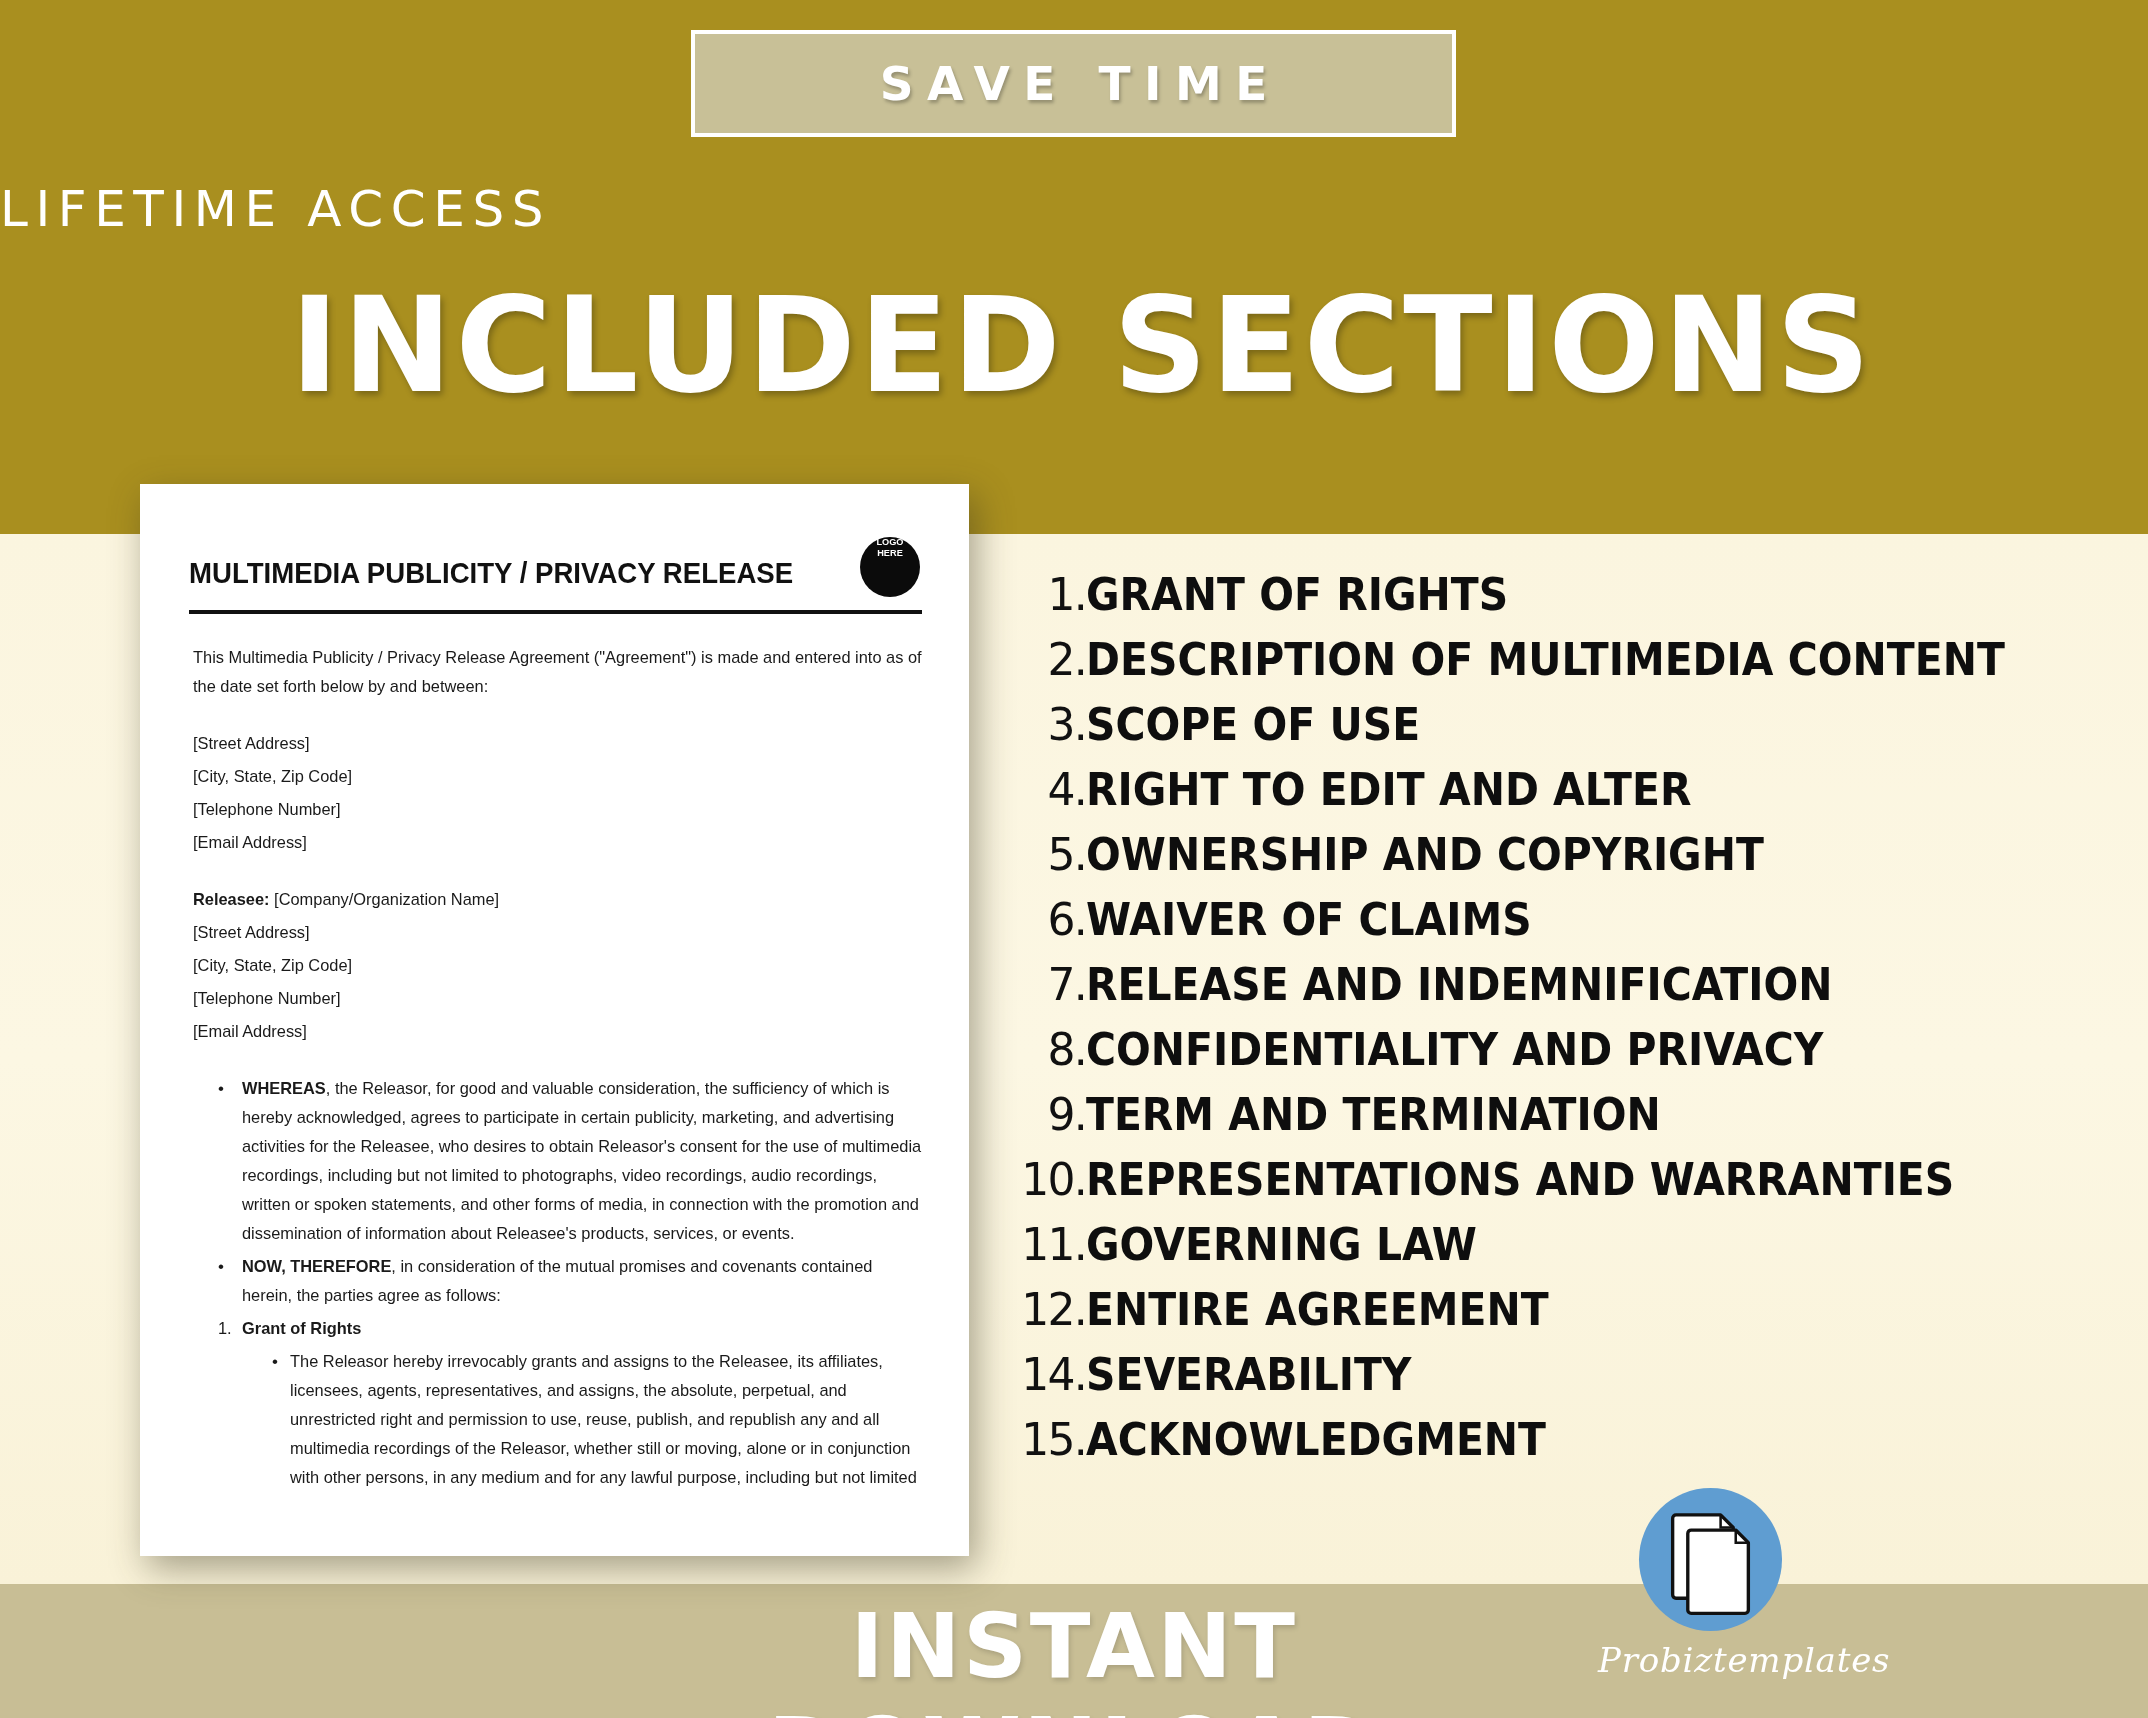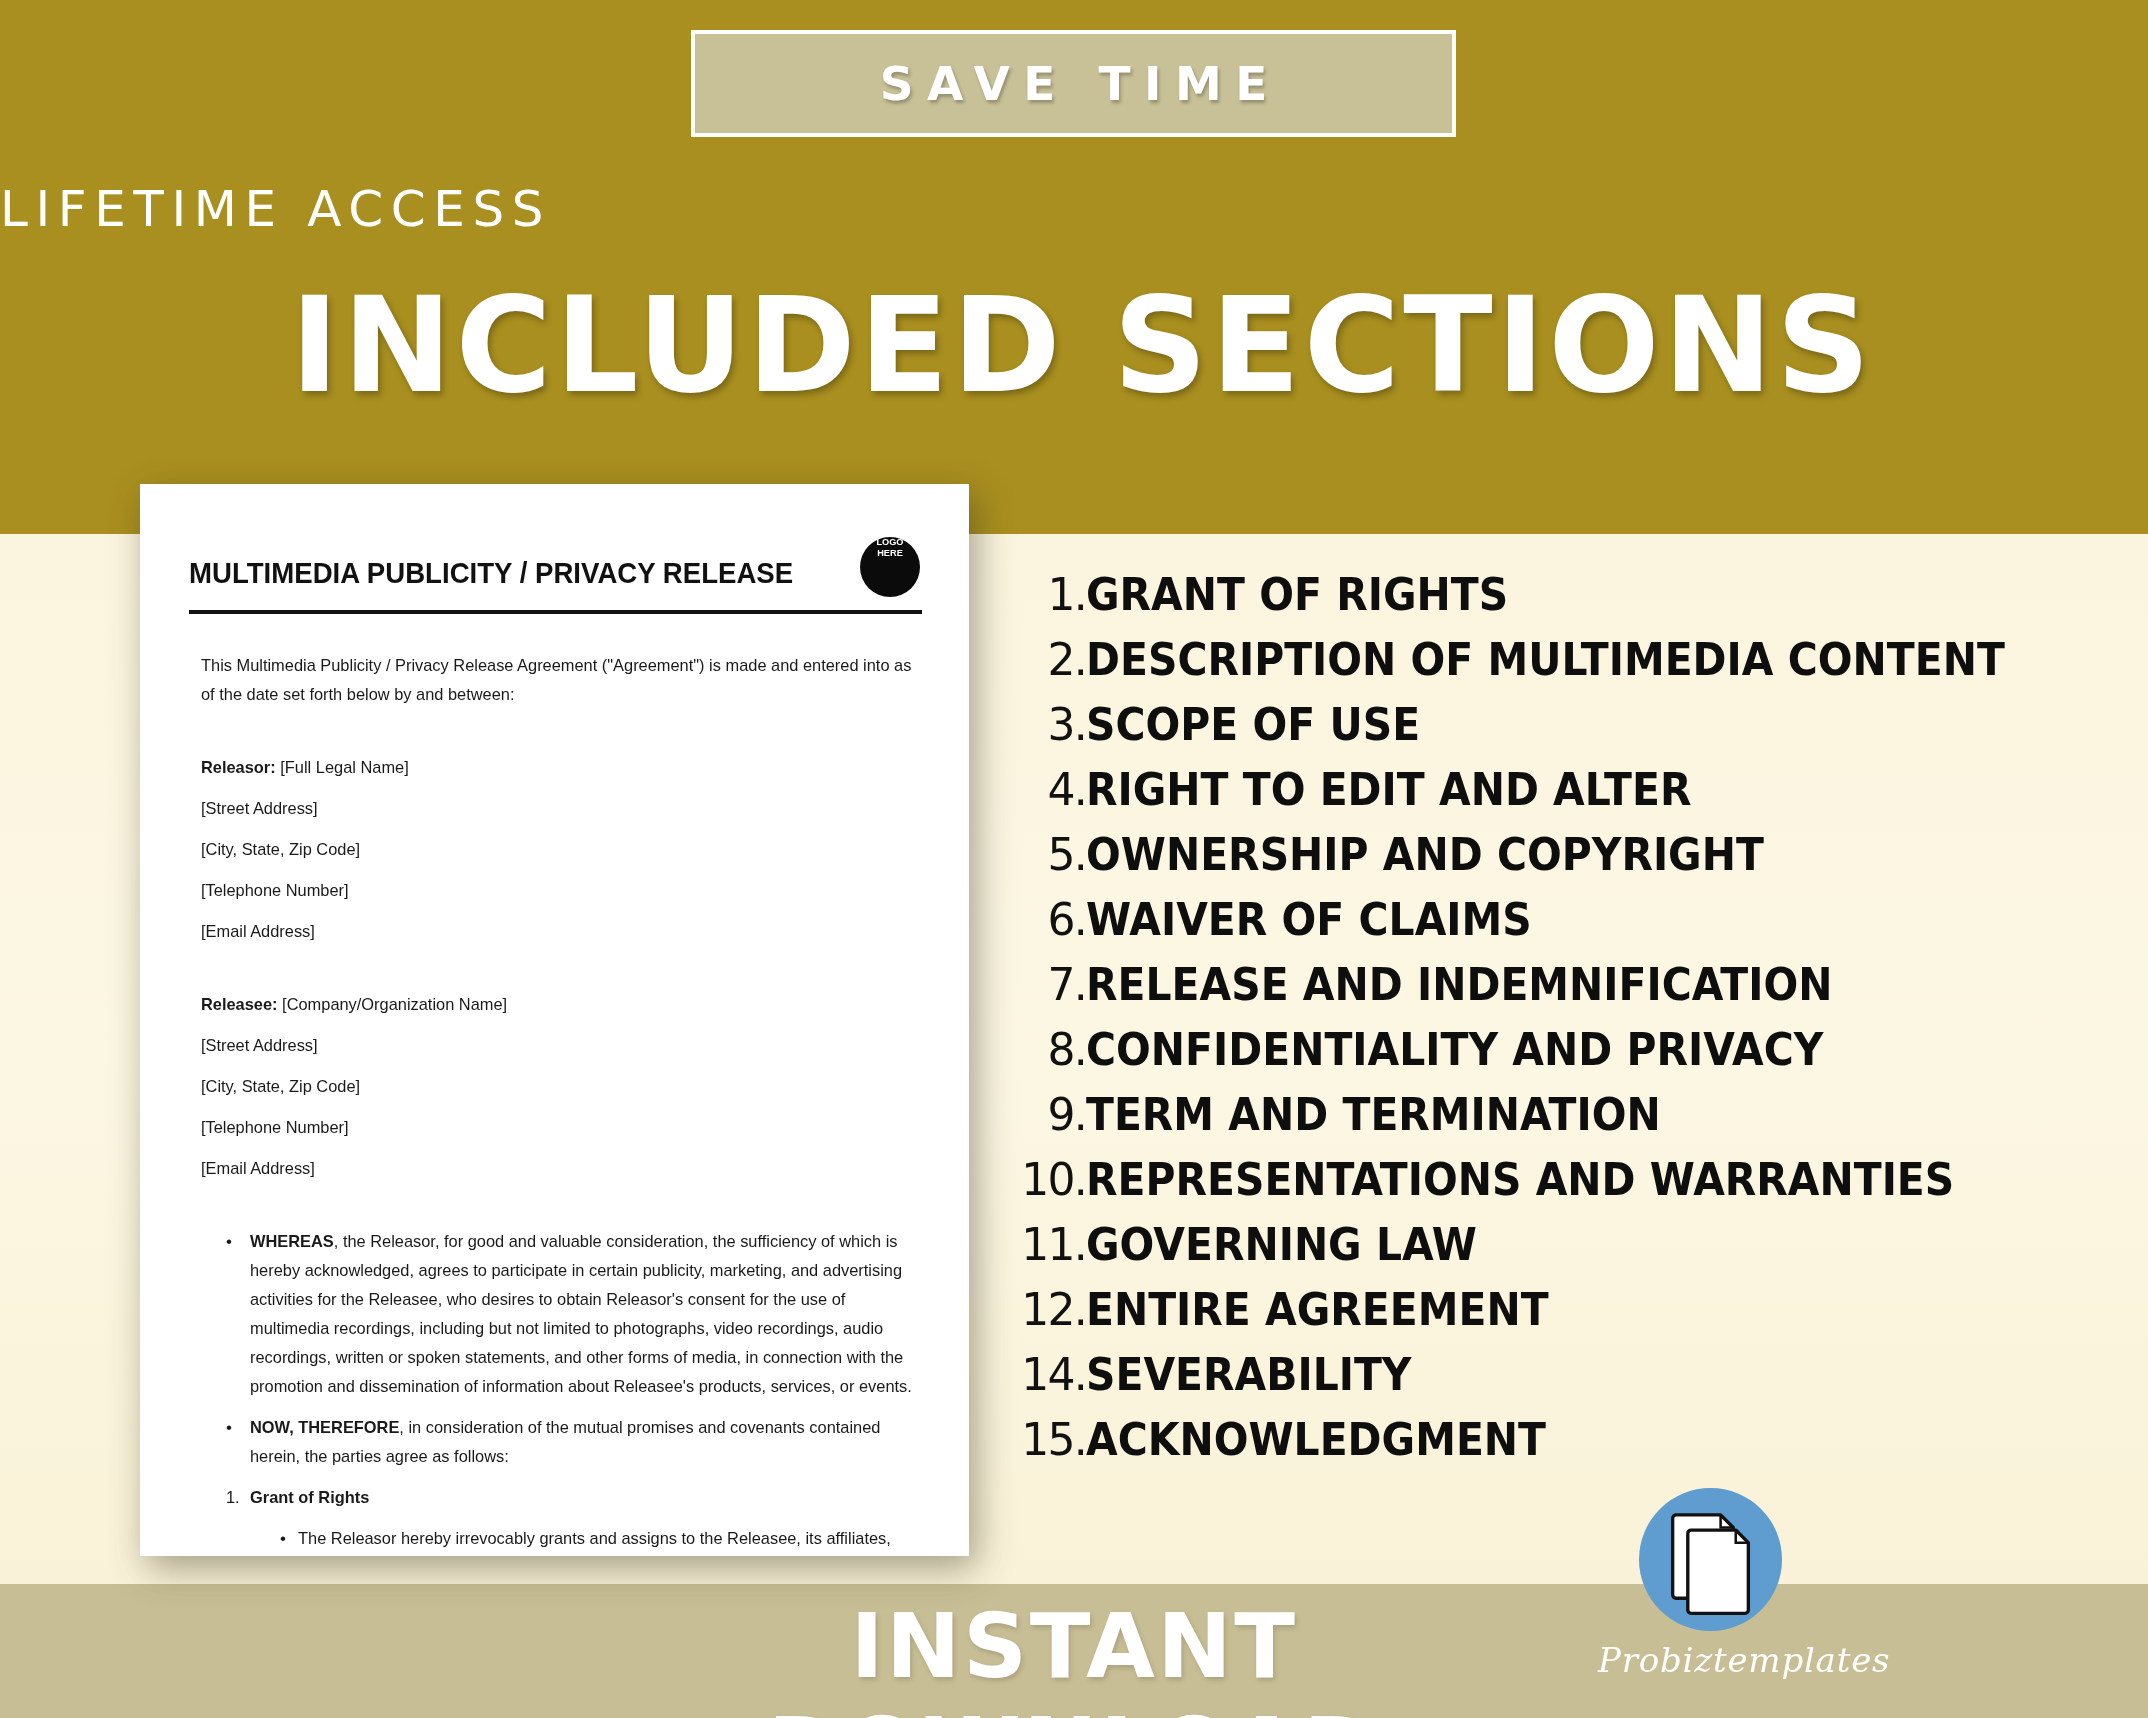--- a/index.html
+++ b/index.html
@@ -27,21 +27,21 @@
   .doc { position: absolute; left: 140px; top: 484px; width: 829px; height: 1072px; background: #ffffff;
          box-shadow: 6.7px 11.7px 34px rgba(60,55,30,0.45); overflow: hidden; }
   .doc-title { position: absolute; left: 49px; top: 72px; font-family: "Liberation Sans", sans-serif;
                font-weight: bold; font-size: 30px; color: #111; letter-spacing: 0px; transform: scaleX(0.92); transform-origin: left; }
   .logo-badge { position: absolute; left: 720px; top: 53px; width: 60px; height: 60px; border-radius: 50%;
                 background: #0b0b0b; color: #fff; display: flex; flex-direction: column; align-items: center; 
                 font-size: 9.2px; line-height: 11px; font-weight: bold; font-family: "Liberation Sans", sans-serif; }
   .doc-rule { position: absolute; left: 49px; top: 126px; width: 733px; height: 4.2px; background: #111; }
   .doc-body { position: absolute; left: 49px; top: 155px; width: 738px; font-family: "Liberation Sans", sans-serif;
               font-size: 16.4px; line-height: 29px; color: #1a1a1a; }
-  .doc-body p { margin: 12px; }
+  .doc-body p { margin: 4px; }
   .gap { height: 20px; }
   .bul { position: relative; padding-left: 49px; }
   .bul::before { content: "•"; position: absolute; left: 25px; top: 0; font-size: 17px; }
   .numitem { position: relative; padding-left: 49px; margin-top: 20px; }
   .numitem .n { position: absolute; left: 25px; }
   .subbul { position: relative; padding-left: 97px; }
   .subbul::before { content: "•"; position: absolute; left: 79px; top: 0; font-size: 17px; }
   b { font-weight: bold; }
 
   .sections { position: absolute; left: 990px; top: 562px; width: 1091px; }
@@ -76,21 +76,20 @@
   <div class="doc-title">MULTIMEDIA PUBLICITY / PRIVACY RELEASE</div>
   <div class="logo-badge">
     <span>LOGO</span>
     <span>HERE</span>
   </div>
   <div class="doc-rule"></div>
 
   <div class="doc-body">
     <p>This Multimedia Publicity / Privacy Release Agreement ("Agreement") is made and entered into as of the date set forth below by and between:</p>
     <div class="gap"></div>
-    <p><b>Releasor:</b> <span>[Full Legal Name]</span></p>
     <p>[Street Address]</p>
     <p>[City, State, Zip Code]</p>
     <p>[Telephone Number]</p>
     <p>[Email Address]</p>
     <div class="gap"></div>
     <p><b>Releasee:</b> <span>[Company/Organization Name]</span></p>
     <p>[Street Address]</p>
     <p>[City, State, Zip Code]</p>
     <p>[Telephone Number]</p>
     <p>[Email Address]</p>

